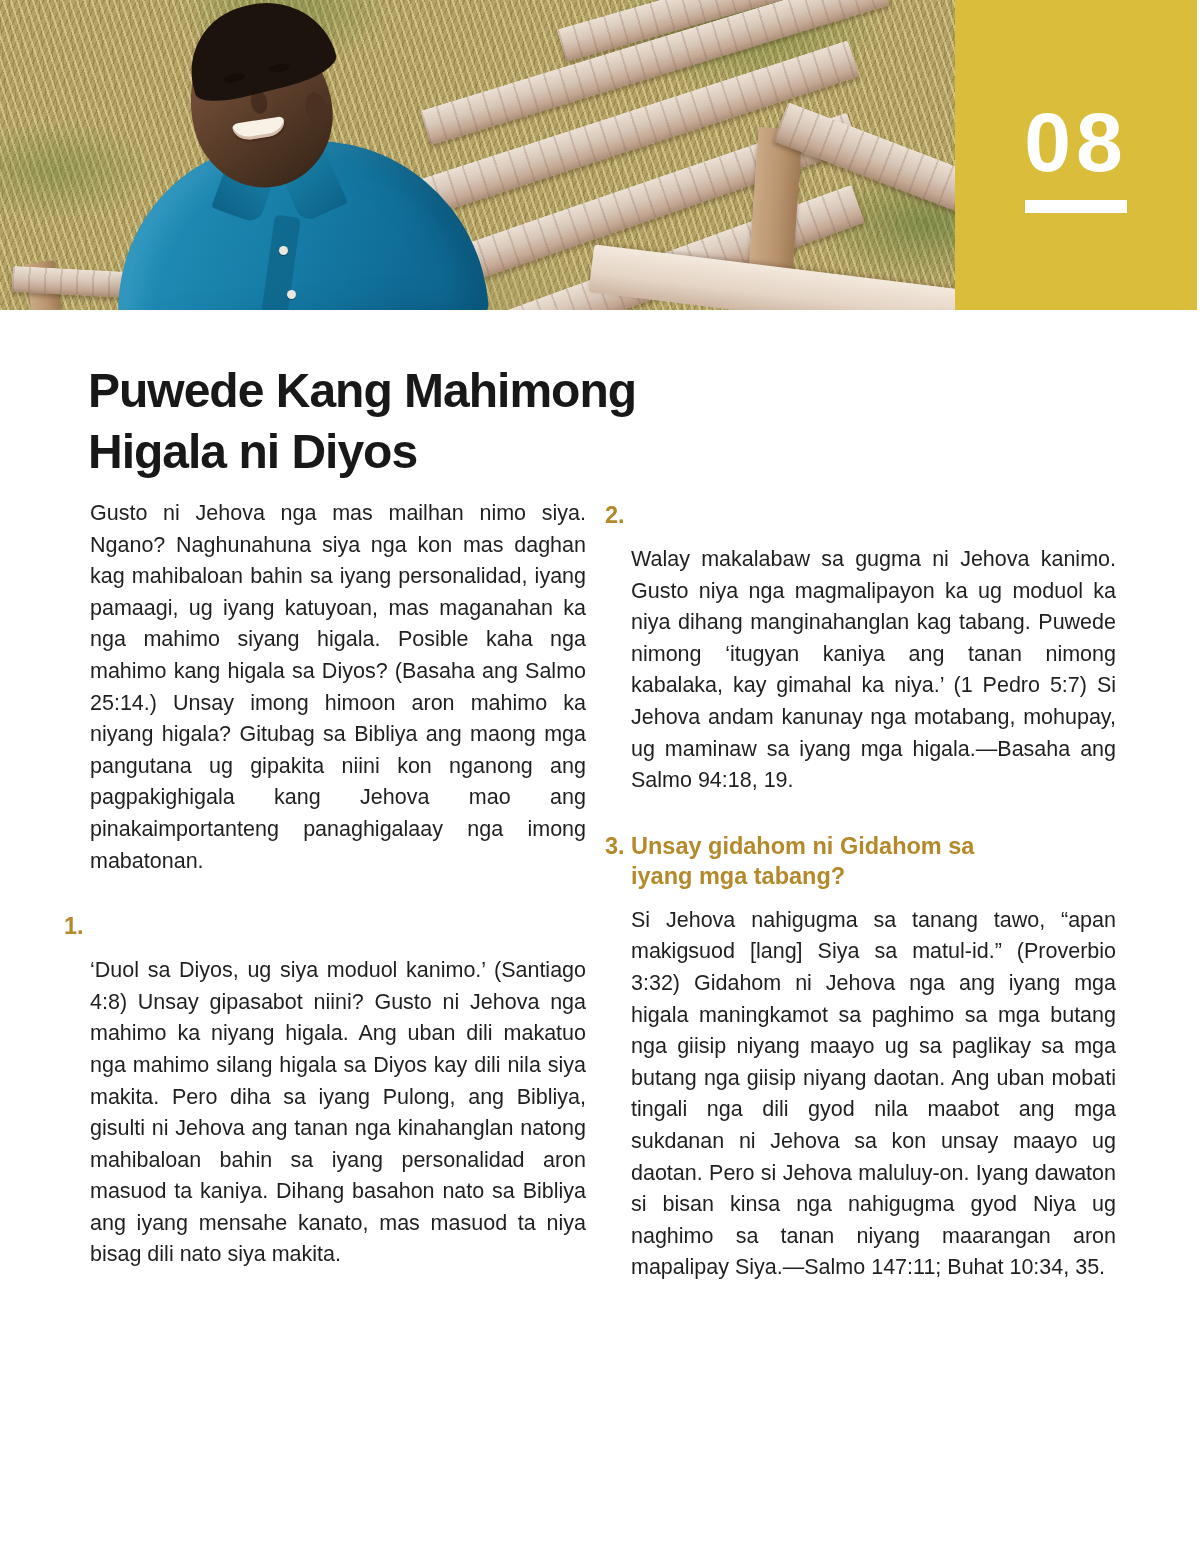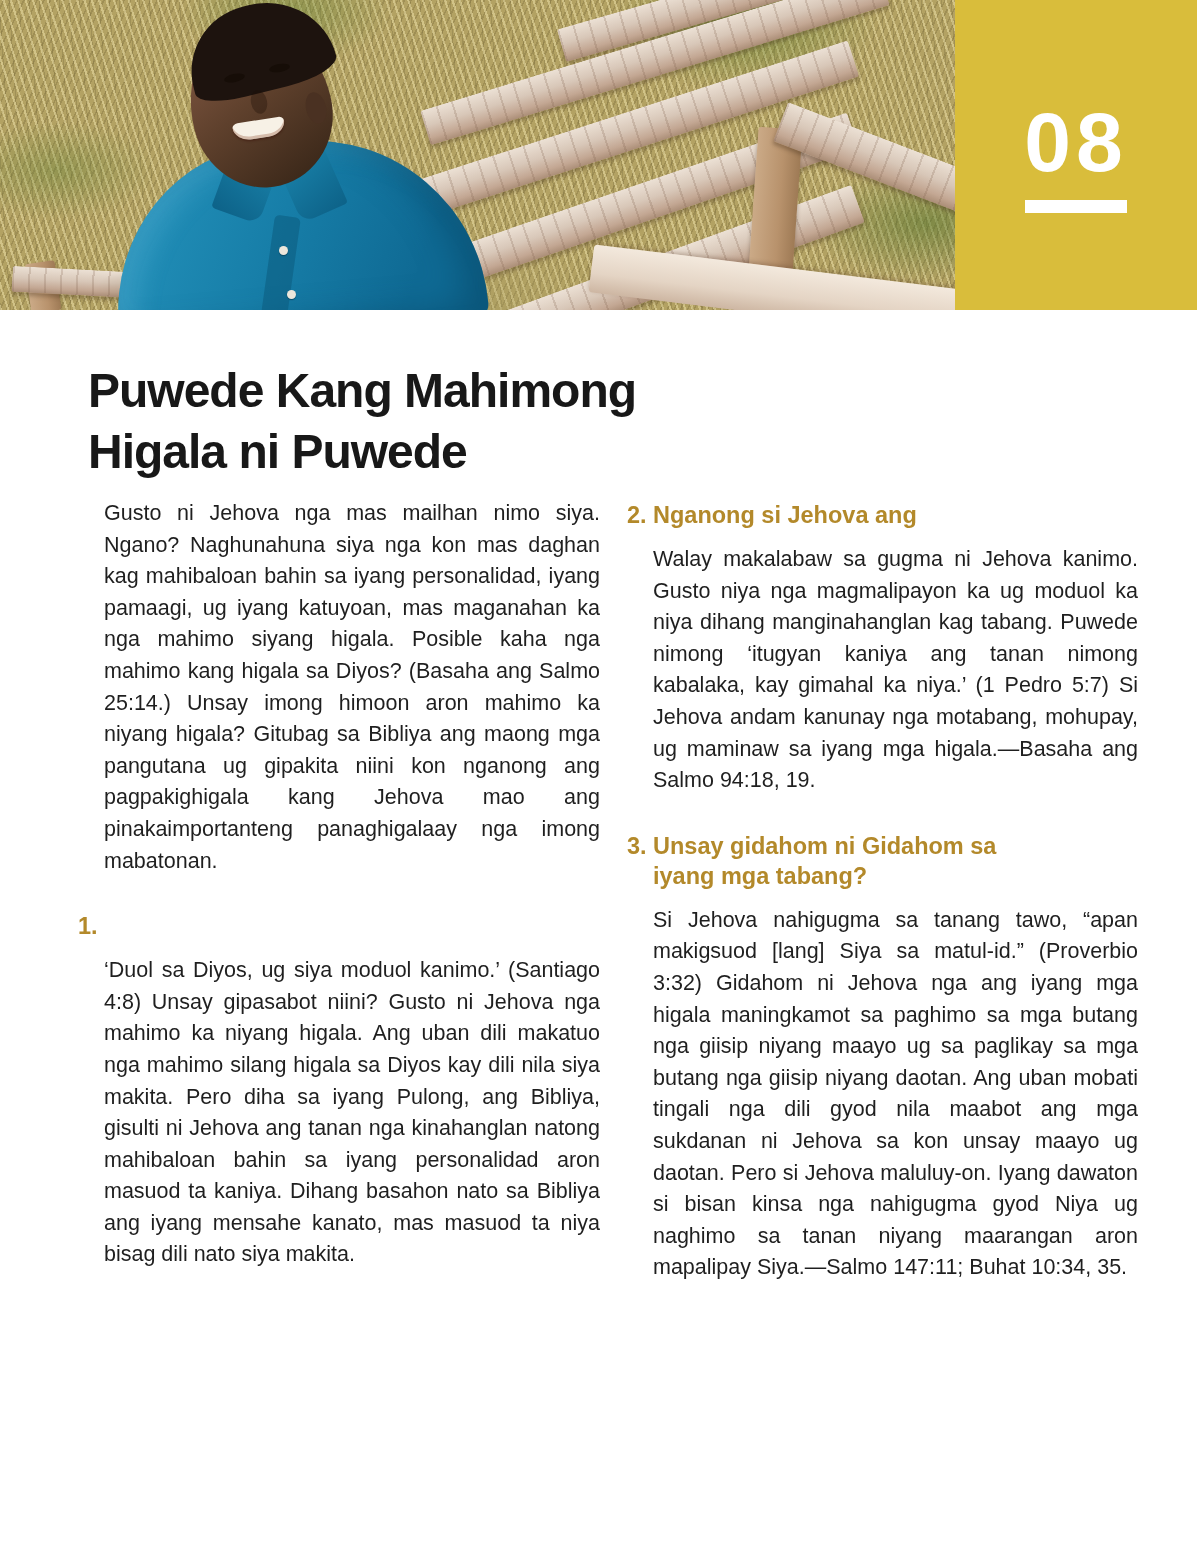--- a/index.html
+++ b/index.html
@@ -69,21 +69,21 @@
   
   .badge{position:absolute;left:955px;top:0;width:242px;height:310px;background:#d9bd3b;}
   .badge-number{margin-top:100px;text-align:center;color:#ffffff;font-weight:bold;
     font-size:84px;line-height:84px;letter-spacing:5px;}
   .badge-bar{width:102px;height:13px;background:#ffffff;margin:16px auto 0 auto;}
   
   .title{position:absolute;left:72px;top:344px;margin:16px;color:#181818;
     font-size:48px;line-height:61px;font-weight:bold;letter-spacing:-1px;}
   .line{display:block;}
   
-  .columns{position:absolute;left:78px;top:498px;width:1060px;display:flex;gap:27px;}
+  .columns{position:absolute;left:64px;top:498px;width:1060px;display:flex;gap:19px;}
   .col{display:block;}
   .col-left{width:522px;}
   .col-right{width:511px;}
   .para{margin:0 0 0 26px;text-align:justify;color:#1f1f1f;
     font-size:21.5px;line-height:31.6px;}
   .b{font-weight:normal;}
   .sec-heading{display:flex;margin:34px 0 14px 0;color:#b3892a;font-weight:bold;
     font-size:23.5px;line-height:30px;}
   .sec-heading.first{margin-top:2px;}
   .sec-num{flex:0 0 26px;}
@@ -124,41 +124,40 @@
     <div class="man-part man-smile"></div>
   </div>
 
   <div class="badge">
     <div class="badge-number">08</div>
     <div class="badge-bar"></div>
   </div>
 
   <h1 class="title">
     <span class="line">Puwede Kang Mahimong</span>
-    <span class="line">Higala ni Puwede</span>
+    <span class="line">Higala ni Diyos</span>
   </h1>
 
   <div class="columns">
 
     <div class="col col-left">
       <p class="para">Gusto ni Jehova nga mas mailhan nimo siya. Ngano? Naghunahuna siya nga kon mas daghan kag mahibaloan bahin sa iyang personalidad, iyang pamaagi, ug iyang katuyoan, mas maganahan ka nga mahimo siyang higala. Posible kaha nga mahimo kang higala sa Diyos? (Basaha ang Salmo 25:14.) Unsay imong himoon aron mahimo ka niyang higala? Gitubag sa Bibliya ang maong mga pangutana ug gipakita niini kon nganong ang pagpakighigala kang Jehova mao ang pinakaimportanteng panaghigalaay nga imong mabatonan.</p>
 
       <div class="sec-heading">
         <span class="sec-num">1.</span>
         <span>
         </span>
       </div>
       <p class="para"><span class="b">‘Duol sa Diyos, ug siya moduol kanimo.’</span><span> (Santiago 4:8) Unsay gipasabot niini? Gusto ni Jehova nga mahimo ka niyang higala. Ang uban dili makatuo nga mahimo silang higala sa Diyos kay dili nila siya makita. Pero diha sa iyang Pulong, ang Bibliya, gisulti ni Jehova ang tanan nga kinahanglan natong mahibaloan bahin sa iyang personalidad aron masuod ta kaniya. Dihang basahon nato sa Bibliya ang iyang mensahe kanato, mas masuod ta niya bisag dili nato siya makita.</span></p>
     </div>
 
     <div class="col col-right">
       <div class="sec-heading first">
         <span class="sec-num">2.</span>
         <span>
-          <span class="line">Nganong si Jehova ang</span>
         </span>
       </div>
       <p class="para"><span>Walay makalabaw sa gugma ni Jehova kanimo. Gusto niya nga magmalipayon ka ug moduol ka niya dihang manginahanglan kag tabang. Puwede nimong </span><span class="b">‘itugyan kaniya ang tanan nimong kabalaka, kay gimahal ka niya.’</span><span> (1 Pedro 5:7) Si Jehova andam kanunay nga motabang, mohupay, ug maminaw sa iyang mga higala.—Basaha ang Salmo 94:18, 19.</span></p>
 
       <div class="sec-heading">
         <span class="sec-num">3.</span>
         <span>
           <span class="line">Unsay gidahom ni Gidahom sa</span>
           <span class="line">iyang mga tabang?</span>
         </span>

